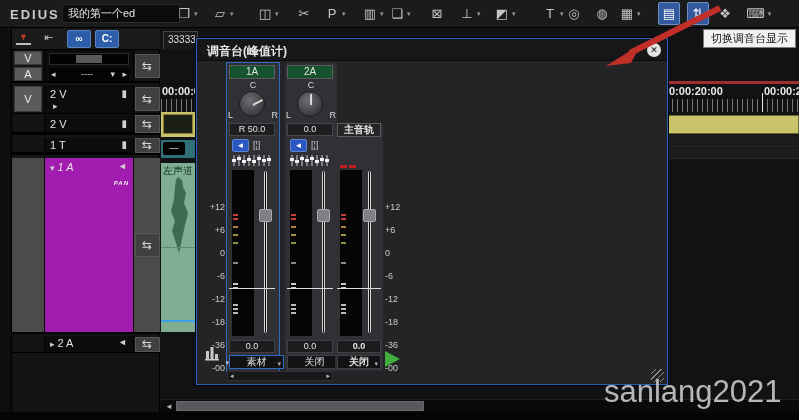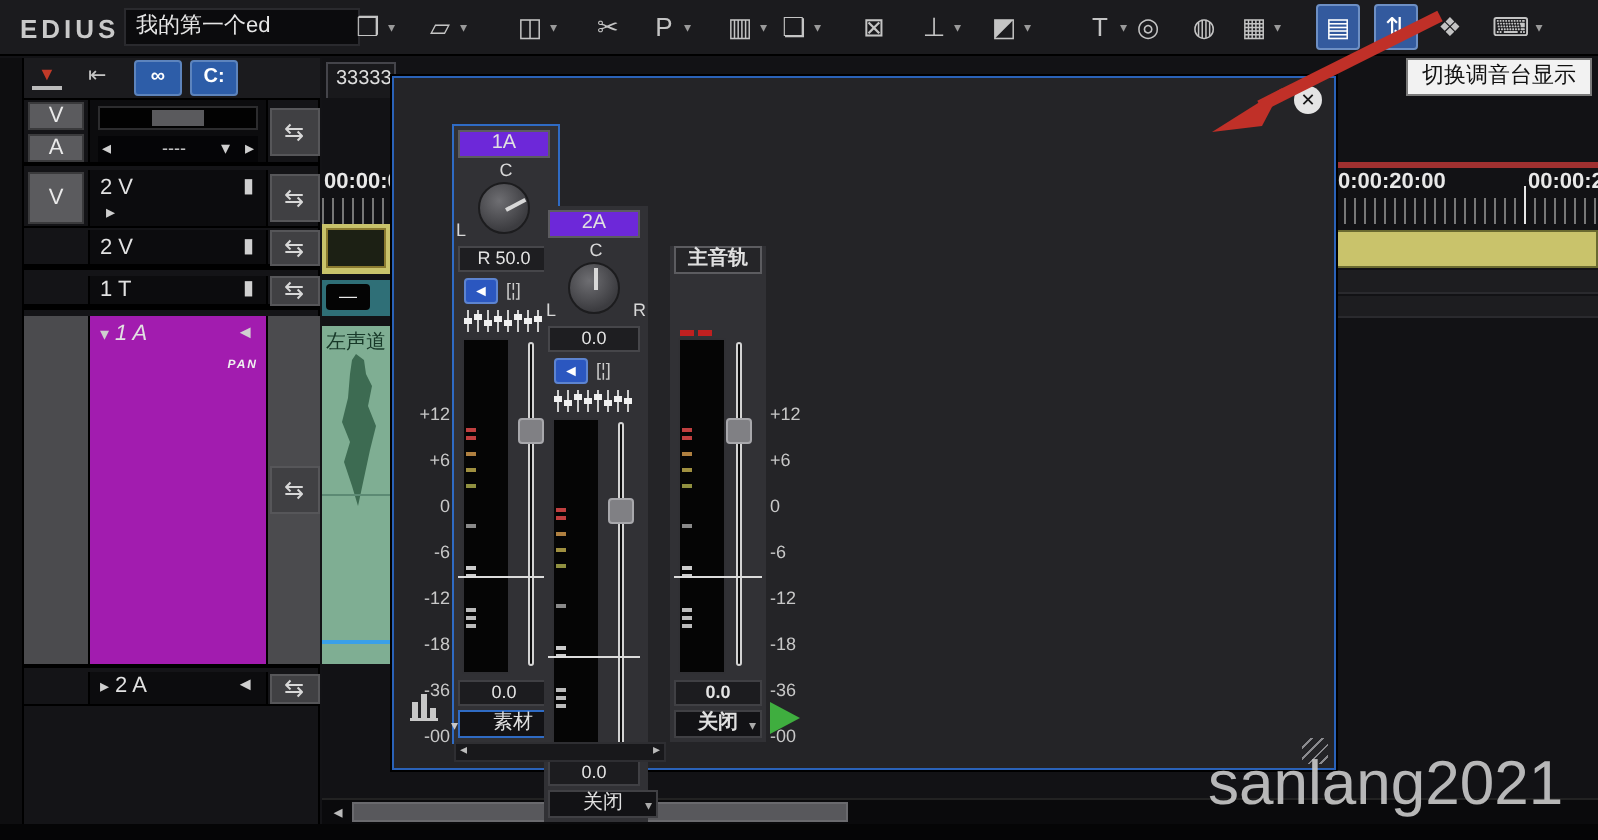--- a/index.html
+++ b/index.html
@@ -73,24 +73,24 @@
   #h-scroll .arr{position:absolute;left:2px;top:0;width:12px;height:13px;color:#bbb;font-size:9px;text-align:center;line-height:13px;}
   #h-scroll .thumb{position:absolute;left:15px;top:1px;width:248px;height:10px;background:#58585c;border:1px solid #6a6a6e;}
 
   
   #mixer{position:absolute;left:196px;top:38px;width:472px;height:347px;background:#242427;border:1px solid var(--dialog-border);box-shadow:0 0 0 1px #000;}
   #mixer-title{position:absolute;left:0;top:0;width:100%;height:22px;background:#17171a;border-bottom:1px solid #0a0a0c;}
   #mixer-title .t{position:absolute;left:10px;top:4px;font-size:12px;font-weight:bold;color:#e8e8e8;}
   #mixer-close{position:absolute;right:6px;top:4px;width:14px;height:14px;border-radius:50%;background:#e4e4e4;color:#151515;font-size:9px;font-weight:bold;text-align:center;line-height:14px;}
   #sel-outline{position:absolute;left:29px;top:23px;width:54px;height:310px;border:1px solid var(--selection);pointer-events:none;}
   .strip{position:absolute;top:24px;width:52px;height:308px;background:#313135;}
-  #strip1{left:30px;} #strip2{left:75px;margin-top:40px;}
+  #strip1{left:30px;} #strip2{left:88px;}
   #strip3{left:138px;width:48px;background:transparent;font-weight:bold;}
   #strip3 .below{position:absolute;left:0;top:60px;width:48px;height:248px;background:#313135;}
-  .strip-head{position:absolute;left:2px;top:2px;width:46px;height:14px;background:#6d28d9;border:1px solid #5c5c60;color:#e0e0e0;font-size:10px;text-align:center;line-height:12px;}
+  .strip-head{position:absolute;left:2px;top:2px;width:46px;height:14px;background:#14532d;border:1px solid #5c5c60;color:#e0e0e0;font-size:10px;text-align:center;line-height:12px;}
   .pan-c{position:absolute;left:0;top:17px;width:100%;text-align:center;font-size:9px;color:#d8d8d8;}
   .knob{position:absolute;left:12px;top:28px;width:26px;height:26px;border-radius:50%;background:radial-gradient(circle at 40% 35%,#6e6e72,#3c3c40 70%);border:1px solid #1c1c1e;}
   .knob .ptr{position:absolute;left:12px;top:2px;width:2px;height:11px;background:#d8d8d8;transform-origin:1px 11px;}
   .pan-l{position:absolute;left:1px;top:47px;font-size:9px;color:#d8d8d8;}
   .pan-r{position:absolute;right:1px;top:47px;font-size:9px;color:#d8d8d8;}
   .pan-val{position:absolute;left:2px;top:60px;width:46px;height:13px;background:#1e1e21;border:1px solid #46464a;color:#e4e4e4;font-size:9px;text-align:center;line-height:11px;}
   .mute-btn{position:absolute;left:5px;top:76px;width:17px;height:13px;background:#2b57c0;border:1px solid #5d84d0;border-radius:2px;color:#fff;font-size:8px;text-align:center;line-height:12px;}
   .mon{position:absolute;left:26px;top:77px;font-size:9px;color:#cacaca;}
   .eq{position:absolute;left:4px;top:91px;}
   .meter{position:absolute;left:4px;top:106px;width:24px;height:168px;background:var(--meter-bg);border:1px solid #303034;}
@@ -319,20 +319,23 @@
       <div class="blue"></div>
     </div>
 
     <div id="h-scroll">
       <span class="arr">◂</span>
       <div class="thumb"></div>
     </div>
   </div>
 
   <div id="mixer">
+    <div id="mixer-title">
+      <span class="t">调音台(峰值计)</span>
+    </div>
     <div id="mixer-close">✕</div>
     <div id="sel-outline"></div>
 
     <div class="strip" id="strip1">
       <div class="strip-head">1A</div>
       <div class="pan-c">C</div>
       <div class="knob">
           <div class="ptr" style="transform:rotate(62deg);"></div>
         </div>
       <div class="pan-l">L</div>

